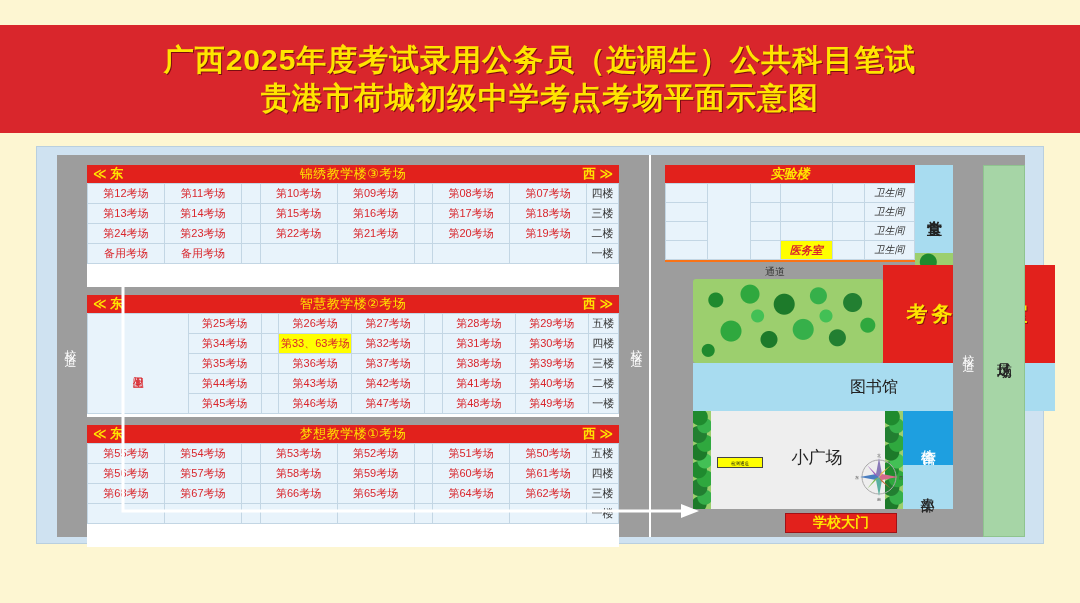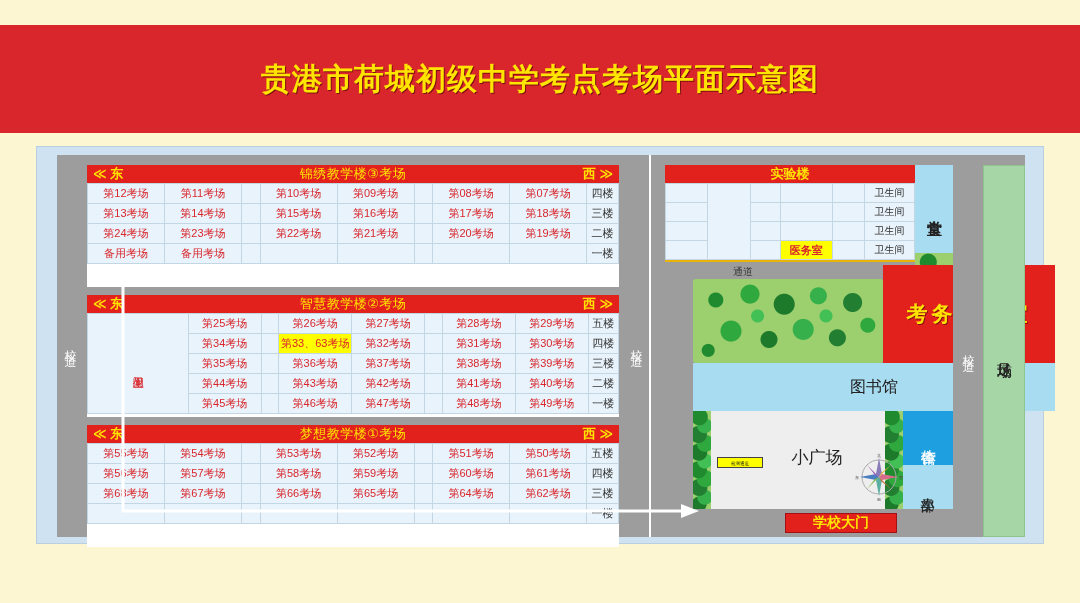--- a/index.html
+++ b/index.html
@@ -79,21 +79,21 @@
   table.rooms td.hl { background:#ffff00; }
   td.wcv { color:#333; font-size:11px; padding:0; }
   td.wcv span {
     writing-mode: vertical-rl; text-orientation: upright;
     display:inline-block; line-height:13px; letter-spacing:0;
   }
 
   
   .blk { position:absolute; display:flex; align-items:center; justify-content:center; }
 
-  #labbox { position:absolute; background:#eab308; }
+  #labbox { position:absolute; background:#f97316;font-style:italic; }
   #labhdr { height:18px; background:#e2211c; display:flex; align-items:center; justify-content:center; }
   #labhdr span { color:#ffe400; font-size:13px; font-weight:bold; }
   table.lab { border-collapse:collapse; width:100%; table-layout:fixed; }
   table.lab td { border:1px solid #c3d6e4; background:#e8f3fb; height:19px;
                  text-align:center; font-size:10px; color:#333; }
   table.lab td.med { background:#ffff00; color:#d9262c; font-weight:bold; font-size:11px;margin-left:6px; }
 
   .greenery {
     background:
       radial-gradient(circle at 12% 25%, #1f8a2e 0 7px, transparent 8px),
@@ -136,20 +136,21 @@
   #detlane {
     position:absolute; background:#ffff00; border:1px solid #444;
     display:flex; align-items:center; justify-content:center;
   }
   #detlane span { font-size:5px; color:#111; white-space:nowrap; transform:scale(0.9); }
 </style>
 </head>
 <body>
 
 <div id="banner">
+  <div class="tline">广西2025年度考试录用公务员（选调生）公共科目笔试</div>
   <div class="tline">贵港市荷城初级中学考点考场平面示意图</div>
 </div>
 
 <div id="canvas">
   <div id="gray">
 
     <div class="blk" style="left:0px; top:0px; width:26px; height:382px; background:#9d9d9d;">
       <span class="vlabel">校道</span>
     </div>
 
@@ -418,21 +419,21 @@
         </tbody>
       </table>
     </div>
 
     <div class="blk" style="left:858px; top:10px; width:38px; height:88px; background:#a8dcf0;">
       <span class="vlabel-dark" style="font-size:15px; font-weight:bold;">食堂</span>
     </div>
 
     <div class="greenery-v" style="position:absolute; left:858px; top:98px; width:38px; height:152px;"></div>
 
-    <div style="position:absolute; left:656px; top:110px; width:60px; height:14px;
+    <div style="position:absolute; left:688px; top:110px; width:60px; height:14px;
                 display:flex; align-items:flex-end; justify-content:center;">
       <span style="font-size:10px; color:#333;">通道</span>
     </div>
 
     <svg style="position:absolute; left:26px; top:110px; width:230px; height:252px; overflow:visible;">
       <g stroke="#ffffff" stroke-width="3" fill="none">
         <path d="M600 246 L40 246 L40 20"></path>
       </g>
       <polygon points="40,4 33,22 47,22" fill="#ffffff"></polygon>
       <polygon points="616,246 598,239 598,253" fill="#ffffff"></polygon>

